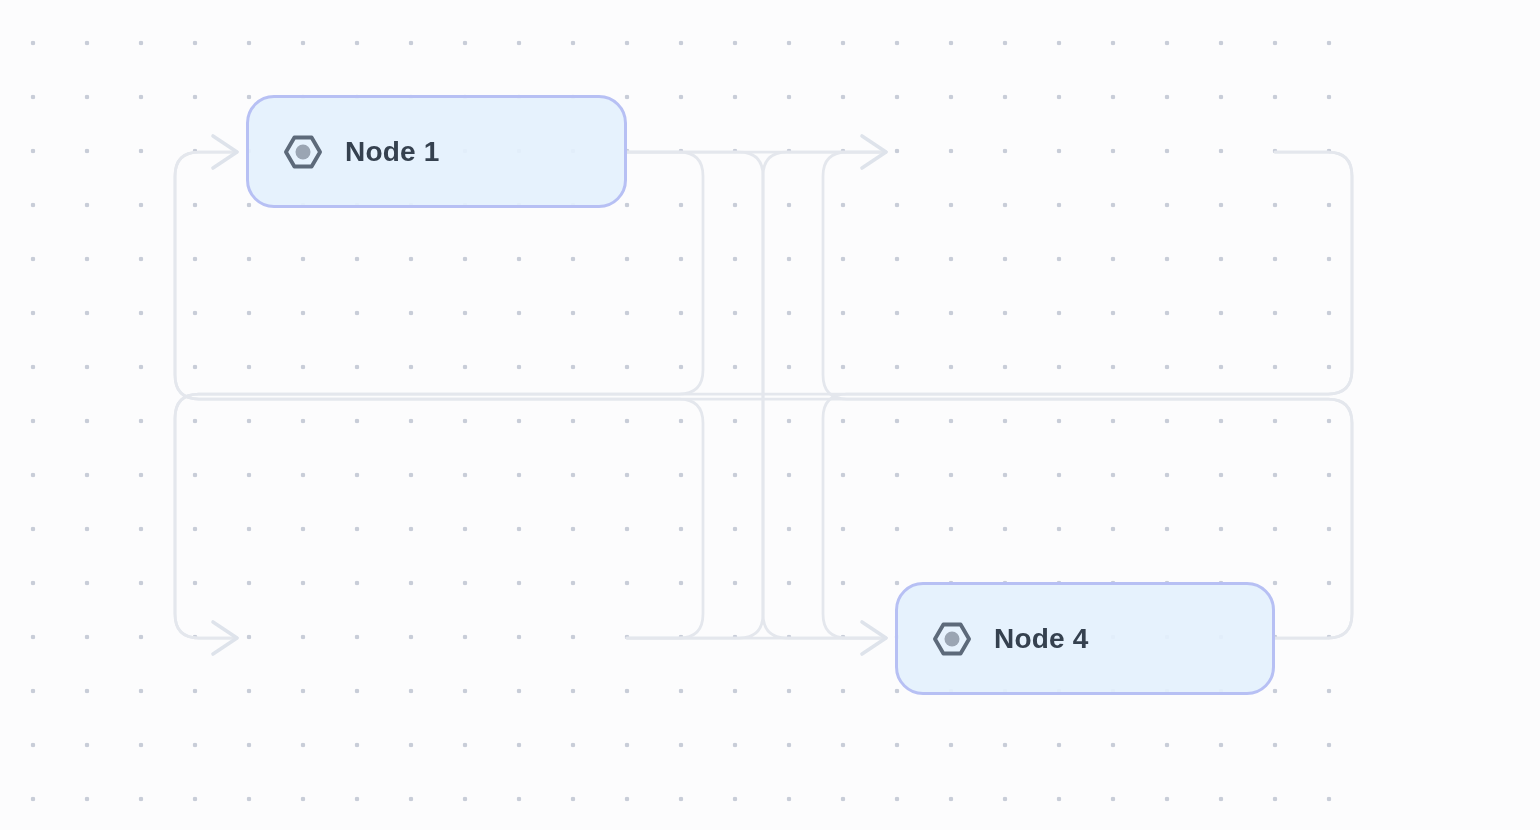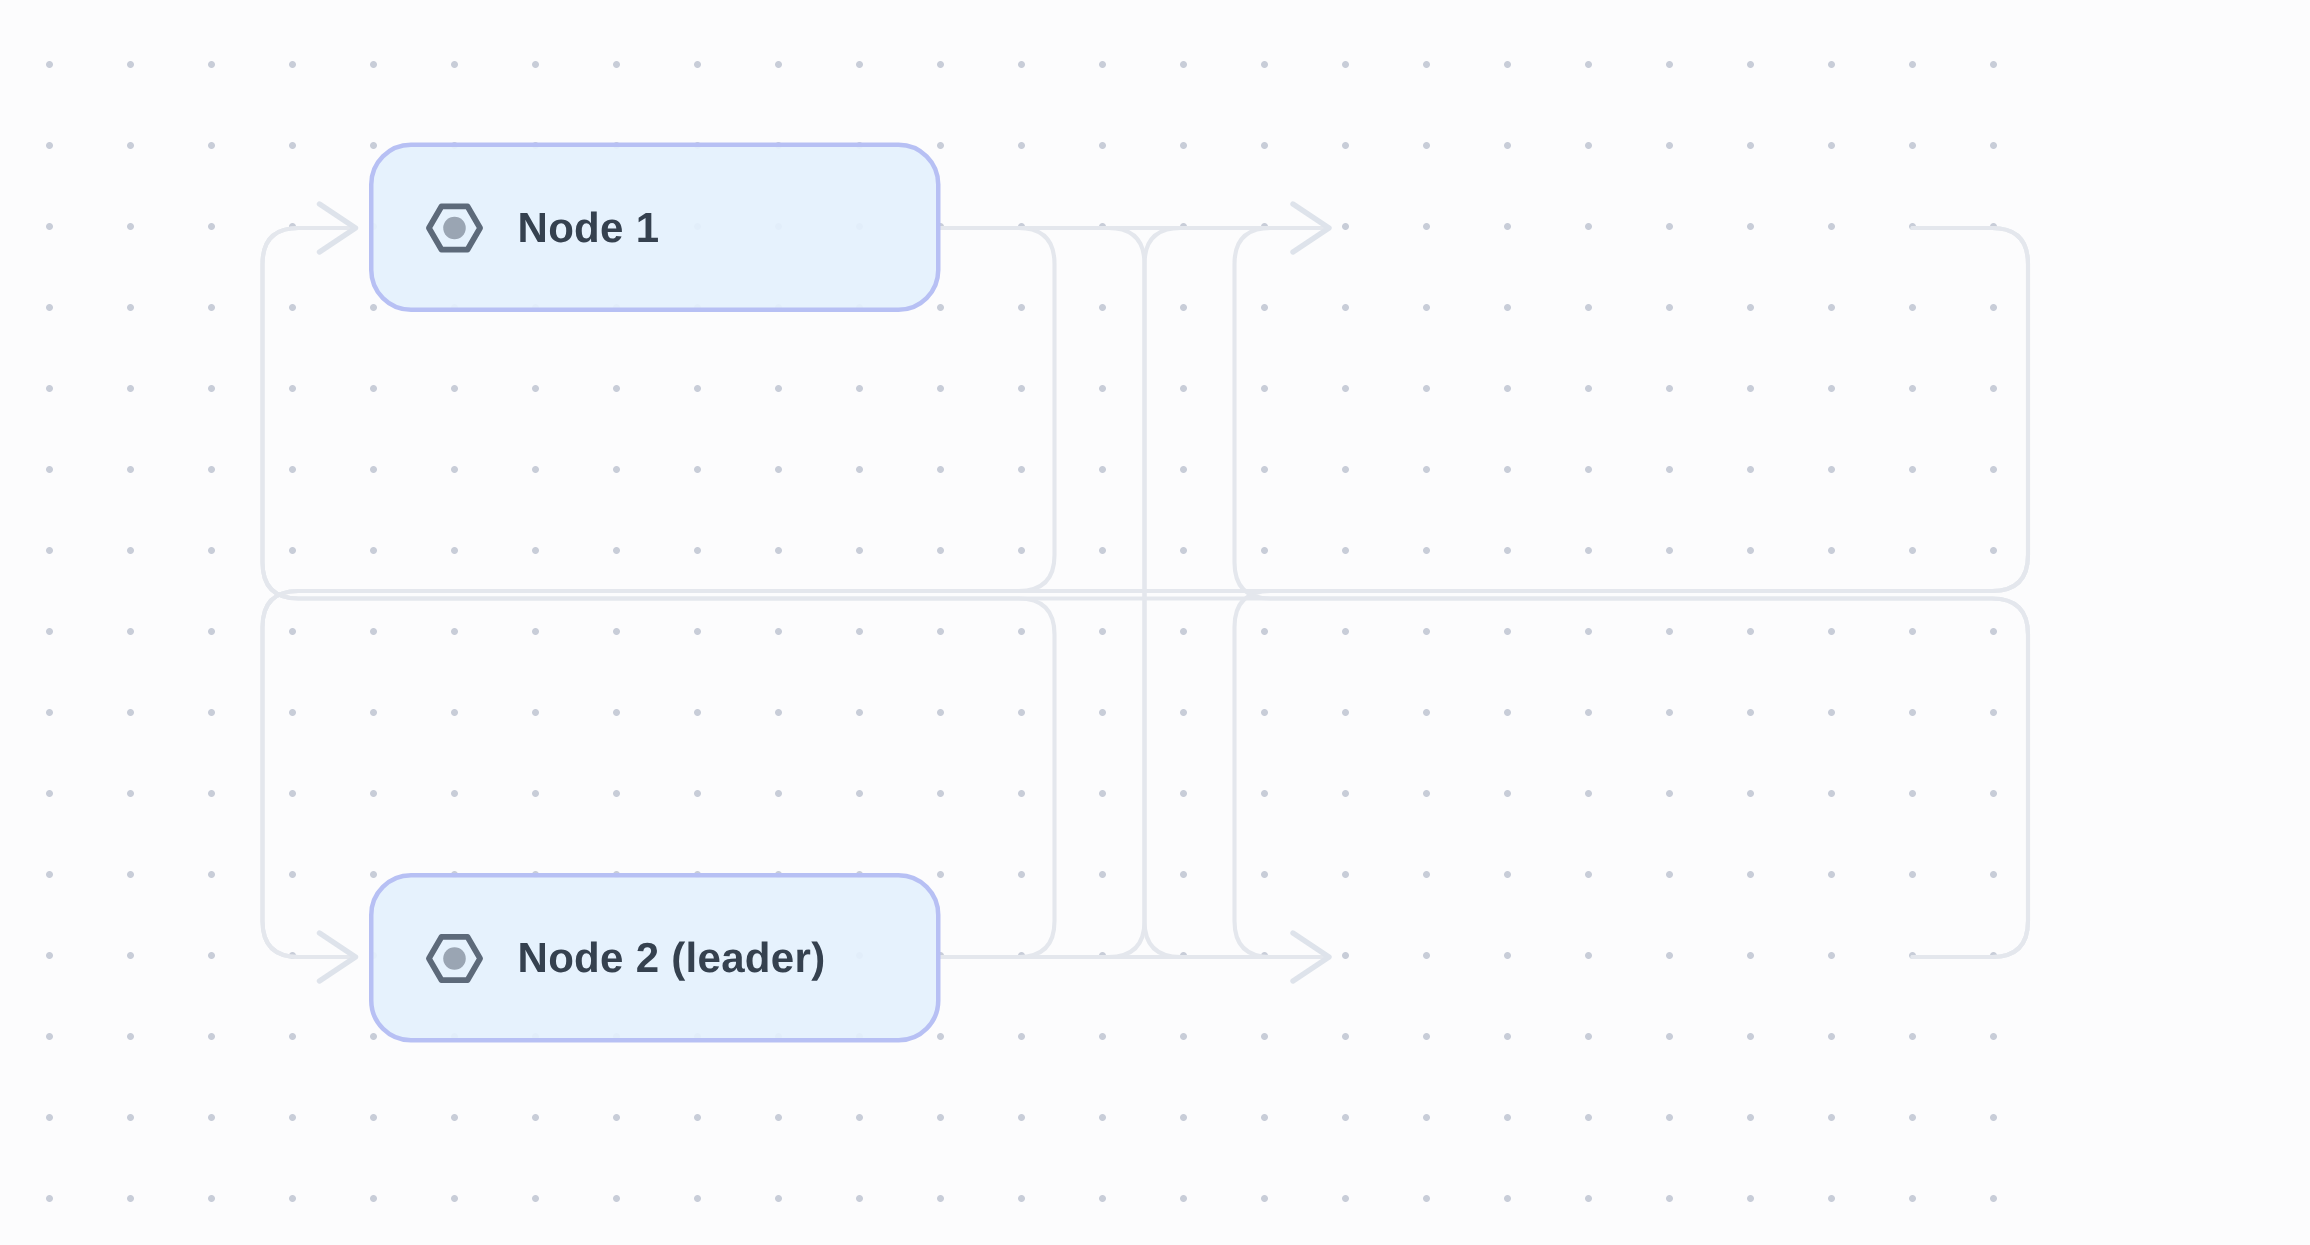--- a/index.html
+++ b/index.html
@@ -61,23 +61,23 @@
     </svg>
 
   <div class="node n1">
     <svg class="icon" viewBox="0 0 24 24" xmlns="http://www.w3.org/2000/svg">
       <path d="M2.7 12 7.3 4.1 16.7 4.1 21.3 12 16.7 19.9 7.3 19.9 Z" fill="none" stroke="#5d6a7a" stroke-width="2.1" stroke-linejoin="round"></path>
       <circle cx="12" cy="12" r="4.1" fill="#9aa5b3"></circle>
     </svg>
     <span class="label">Node 1</span>
   </div>
 
-  <div class="node n2">
+
+
+  <div class="node n4">
     <svg class="icon" viewBox="0 0 24 24" xmlns="http://www.w3.org/2000/svg">
       <path d="M2.7 12 7.3 4.1 16.7 4.1 21.3 12 16.7 19.9 7.3 19.9 Z" fill="none" stroke="#5d6a7a" stroke-width="2.1" stroke-linejoin="round"></path>
       <circle cx="12" cy="12" r="4.1" fill="#9aa5b3"></circle>
     </svg>
-    <span class="label">Node 2 (leader)</span>
+    <span class="label">Node 4</span>
   </div>
-
-
 
 </div>
 
 </body></html>

